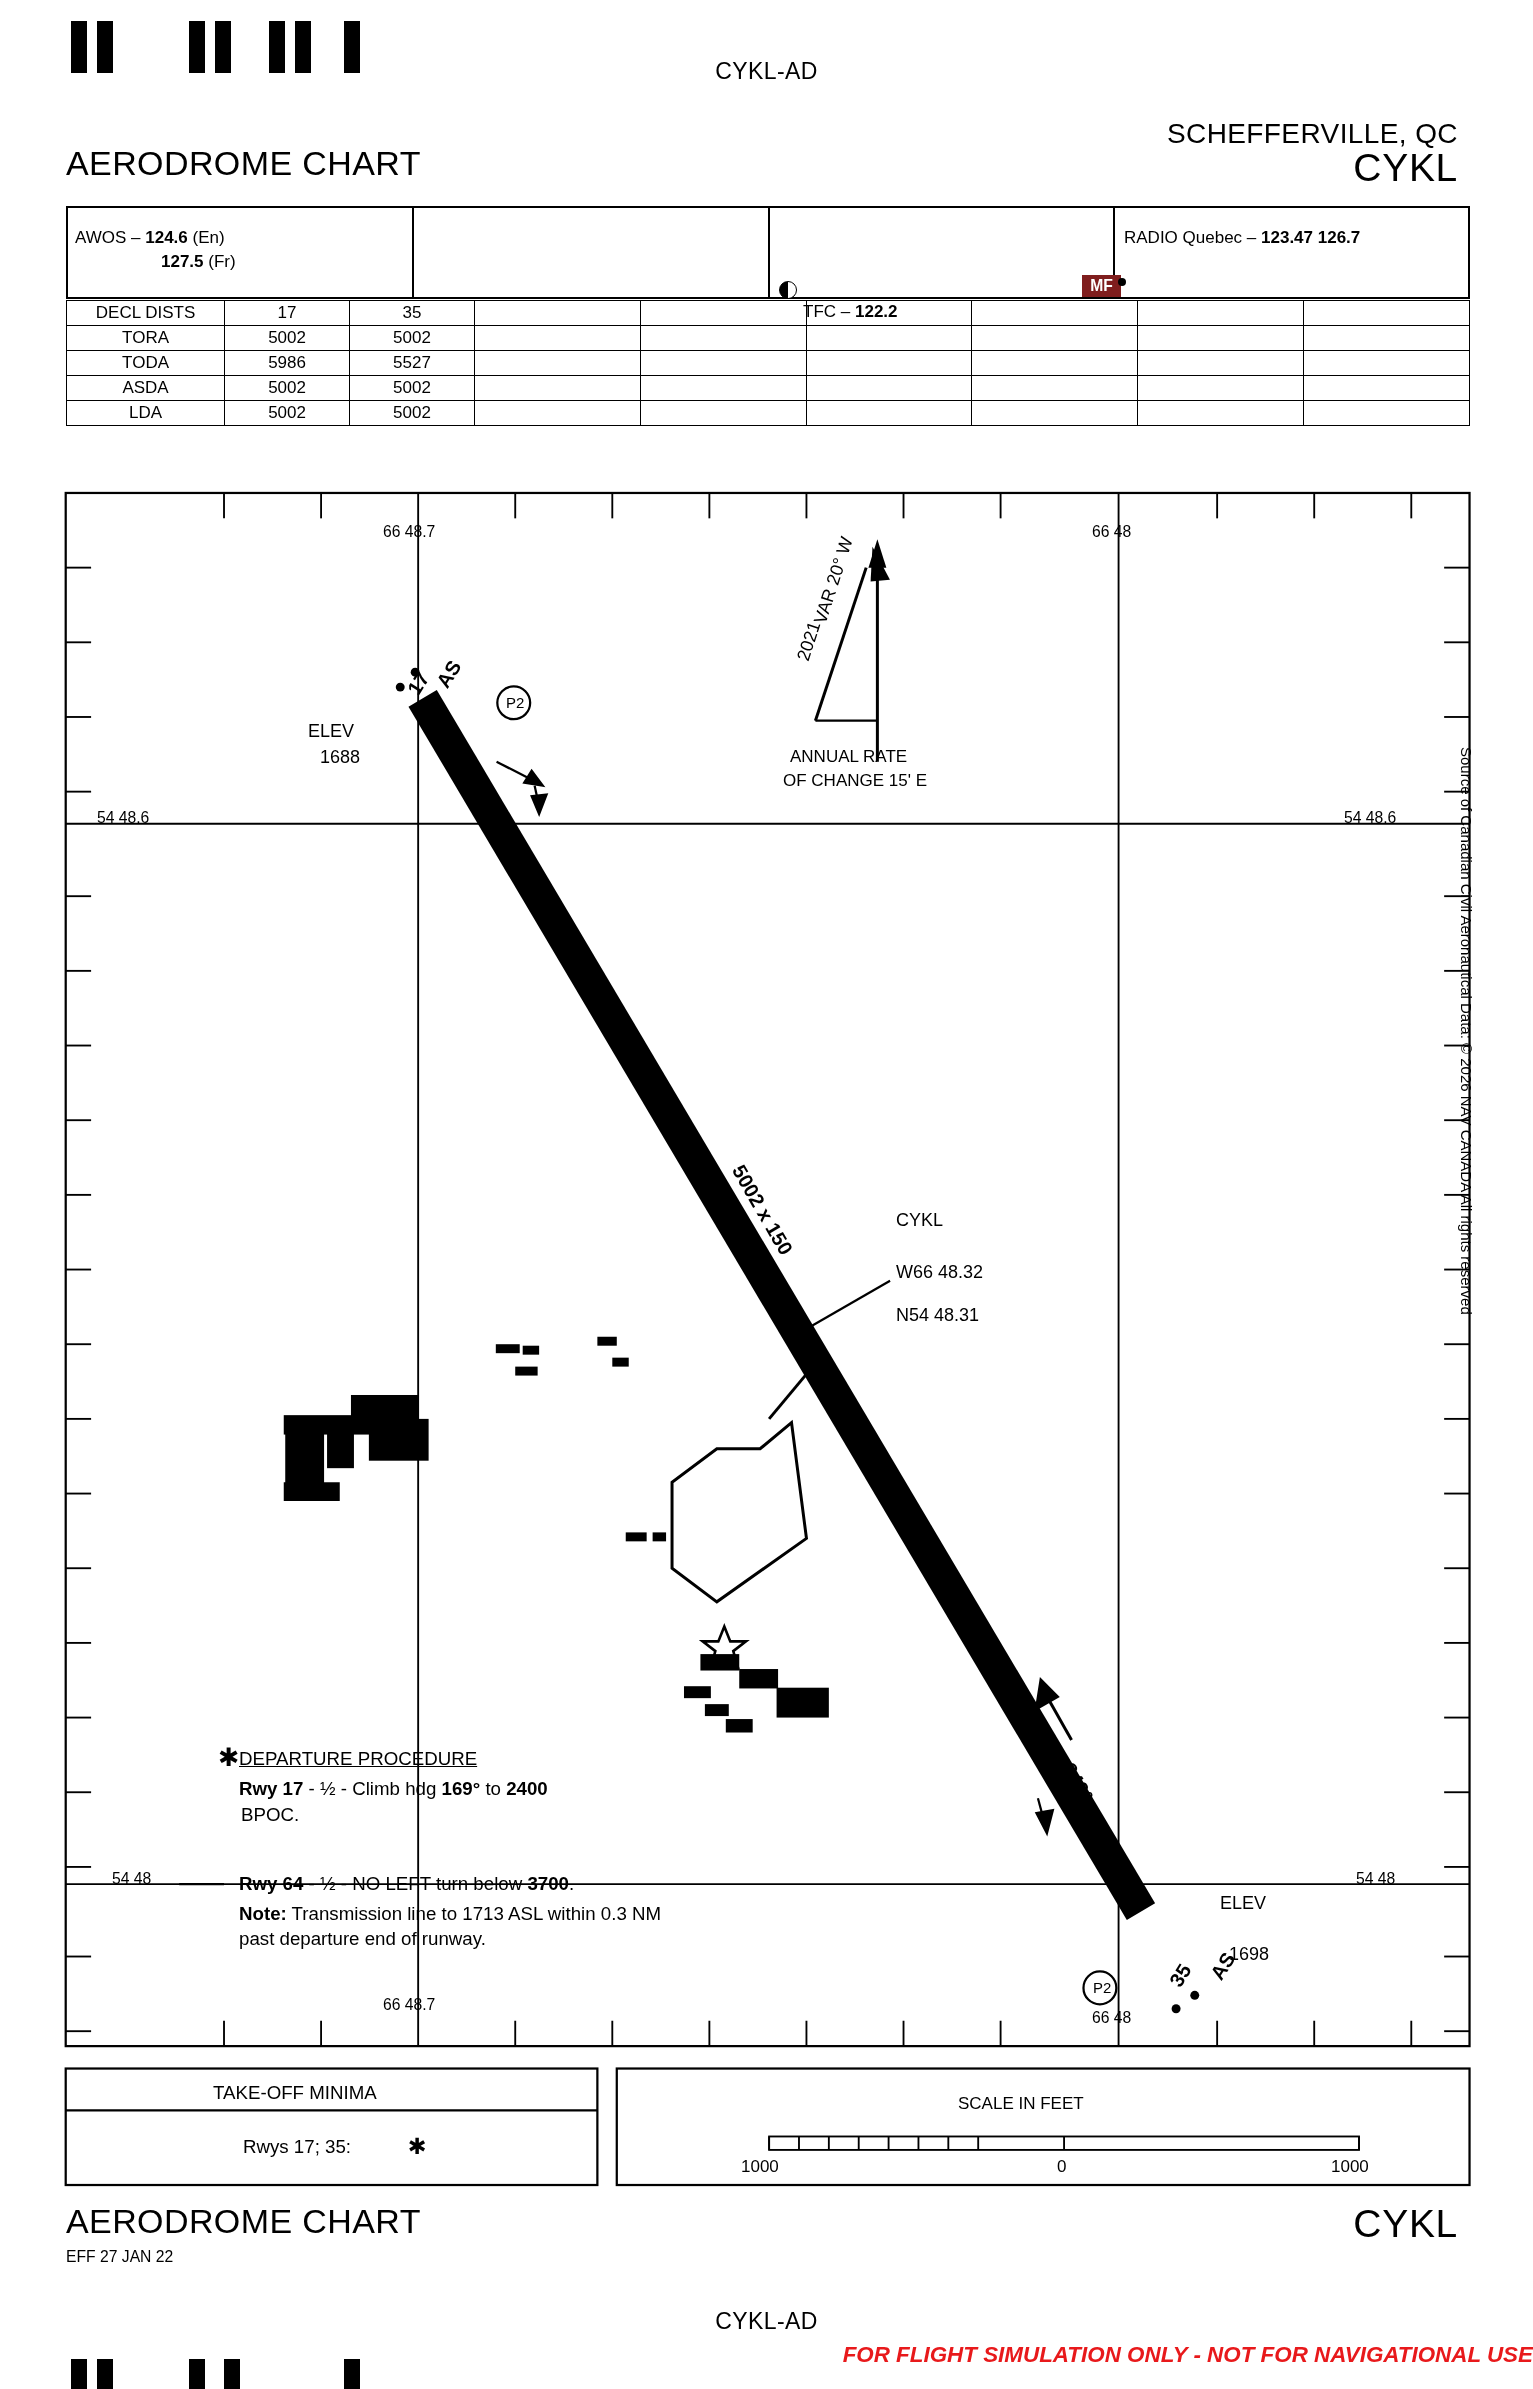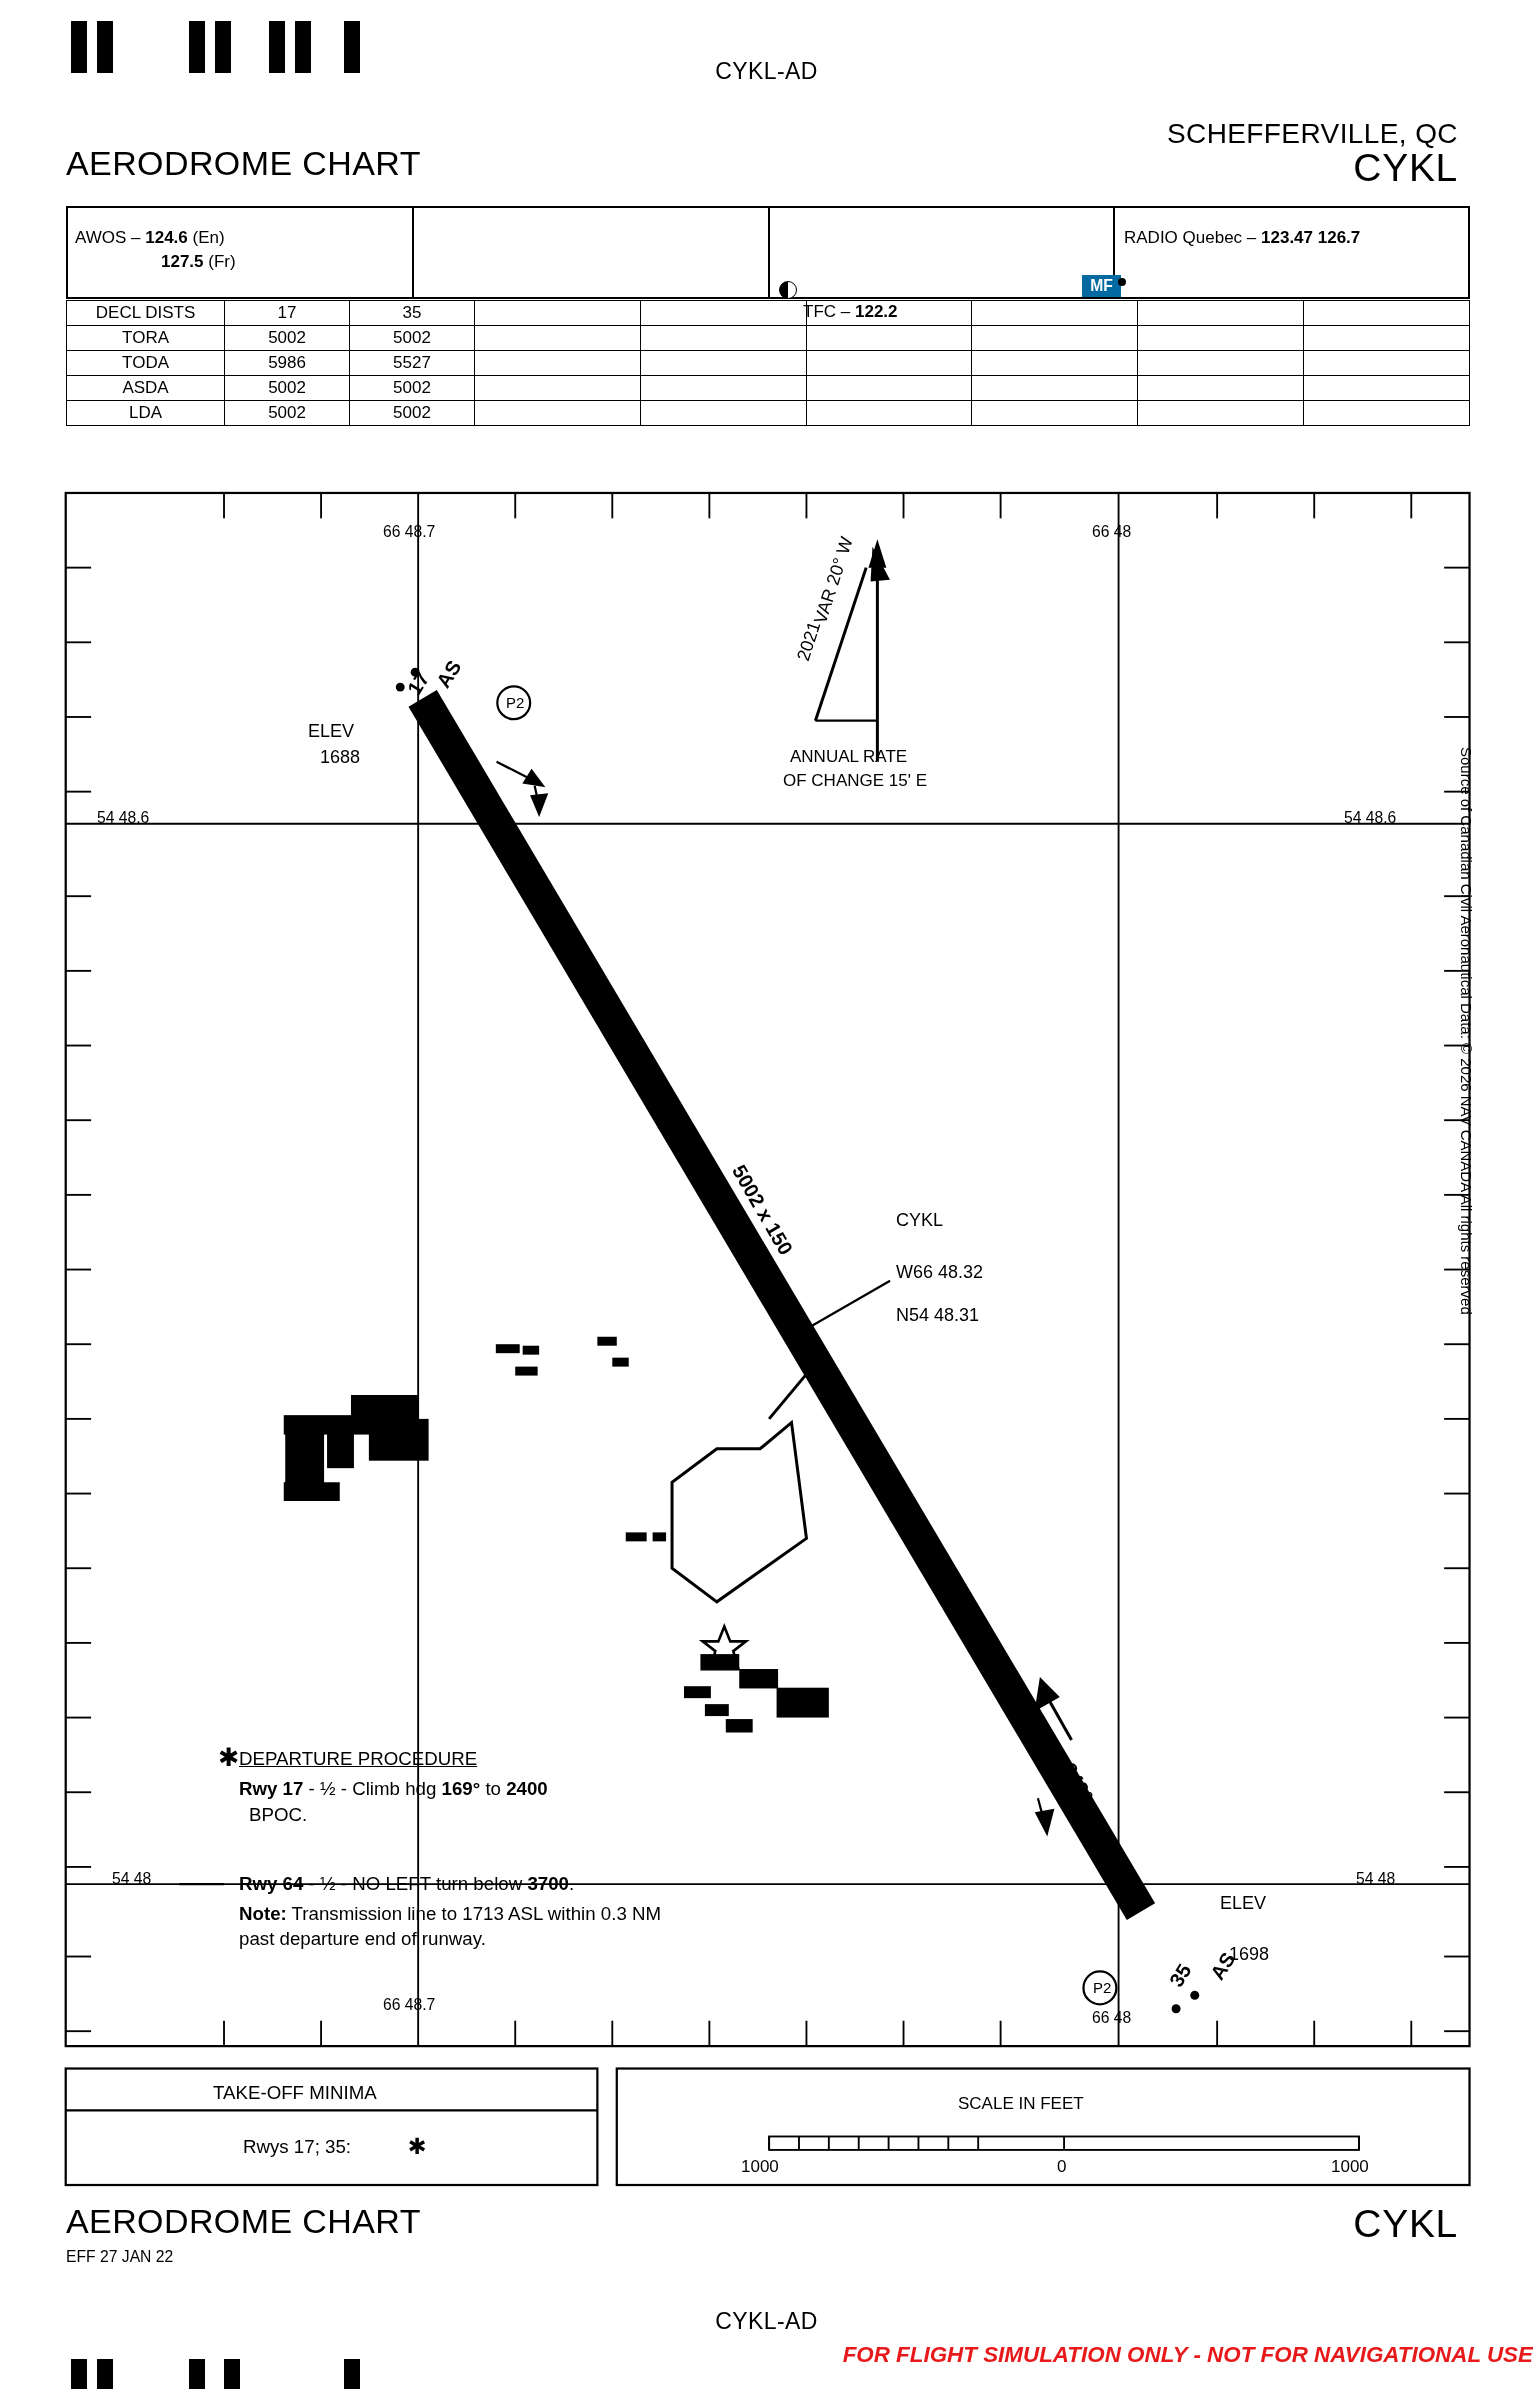--- a/index.html
+++ b/index.html
@@ -79,21 +79,21 @@
   <span class="b">127.5</span>
   <span>(Fr)</span>
 </div>
 
 <div style="position:absolute;left:779px;top:281px;width:16.4px;height:16.4px;border:1.5px solid #000;border-radius:50%;background:linear-gradient(90deg,#000 50%,#fff 50%);"></div>
 <div class="freqtxt" style="left:803px;top:278px;margin-top:24px;">
   <span>TFC –</span>
   <span class="b">122.2</span>
 </div>
 
-<div style="position:absolute;left:1082px;top:275px;width:39px;height:22.4px;background:#0369a1;color:#fff;font-size:15.7px;font-weight:bold;text-align:center;line-height:22.4px;">
+<div style="position:absolute;left:1082px;top:275px;width:39px;height:22.4px;background:#7f1d1d;color:#fff;font-size:15.7px;font-weight:bold;text-align:center;line-height:22.4px;">
   <span>MF</span>
 </div>
 <div style="position:absolute;left:1118px;top:278px;width:8.2px;height:8.2px;background:#000;border-radius:50%;"></div>
 
 <div class="freqtxt" style="left:1124px;top:228px;">
   <span>RADIO Quebec –</span>
   <span class="b">123.47</span>
   <span class="b">126.7</span>
 </div>
 
@@ -384,21 +384,21 @@
 </div>
 <div class="mlab" style="left:790px;top:747px;font-size:17px;">ANNUAL RATE</div>
 <div class="mlab" style="left:783px;top:771px;font-size:17px;">OF CHANGE 15' E</div>
 
 <div class="note" style="left:239px;top:1746px;">
   <u class="ul">DEPARTURE PROCEDURE</u>
 </div>
 <div class="note" style="left:239px;top:1776px;width:478px;">
   <span class="b">Rwy 17</span><span> - ½ - Climb hdg </span><span class="b">169°</span><span> to </span><span class="b">2400</span>
 </div>
-<div class="note" style="left:249px;top:1802px;">BPOC.</div>
+<div class="note" style="left:241px;top:1802px;">BPOC.</div>
 
 <div class="note" style="left:239px;top:1871px;width:538px;">
   <span class="b">Rwy 64</span><span> - ½ - NO LEFT turn below </span><span class="b">3700</span><span>.</span>
 </div>
 <div class="note" style="left:239px;top:1901px;width:448px;">
   <span class="b">Note:</span><span> Transmission line to 1713 ASL within 0.3 NM past departure end of runway.</span>
 </div>
 
 <div class="minima-title" style="left:213px;top:2082px;">TAKE-OFF MINIMA</div>
 <div class="minima-title" style="left:243px;top:2136px;">Rwys 17; 35:</div>

